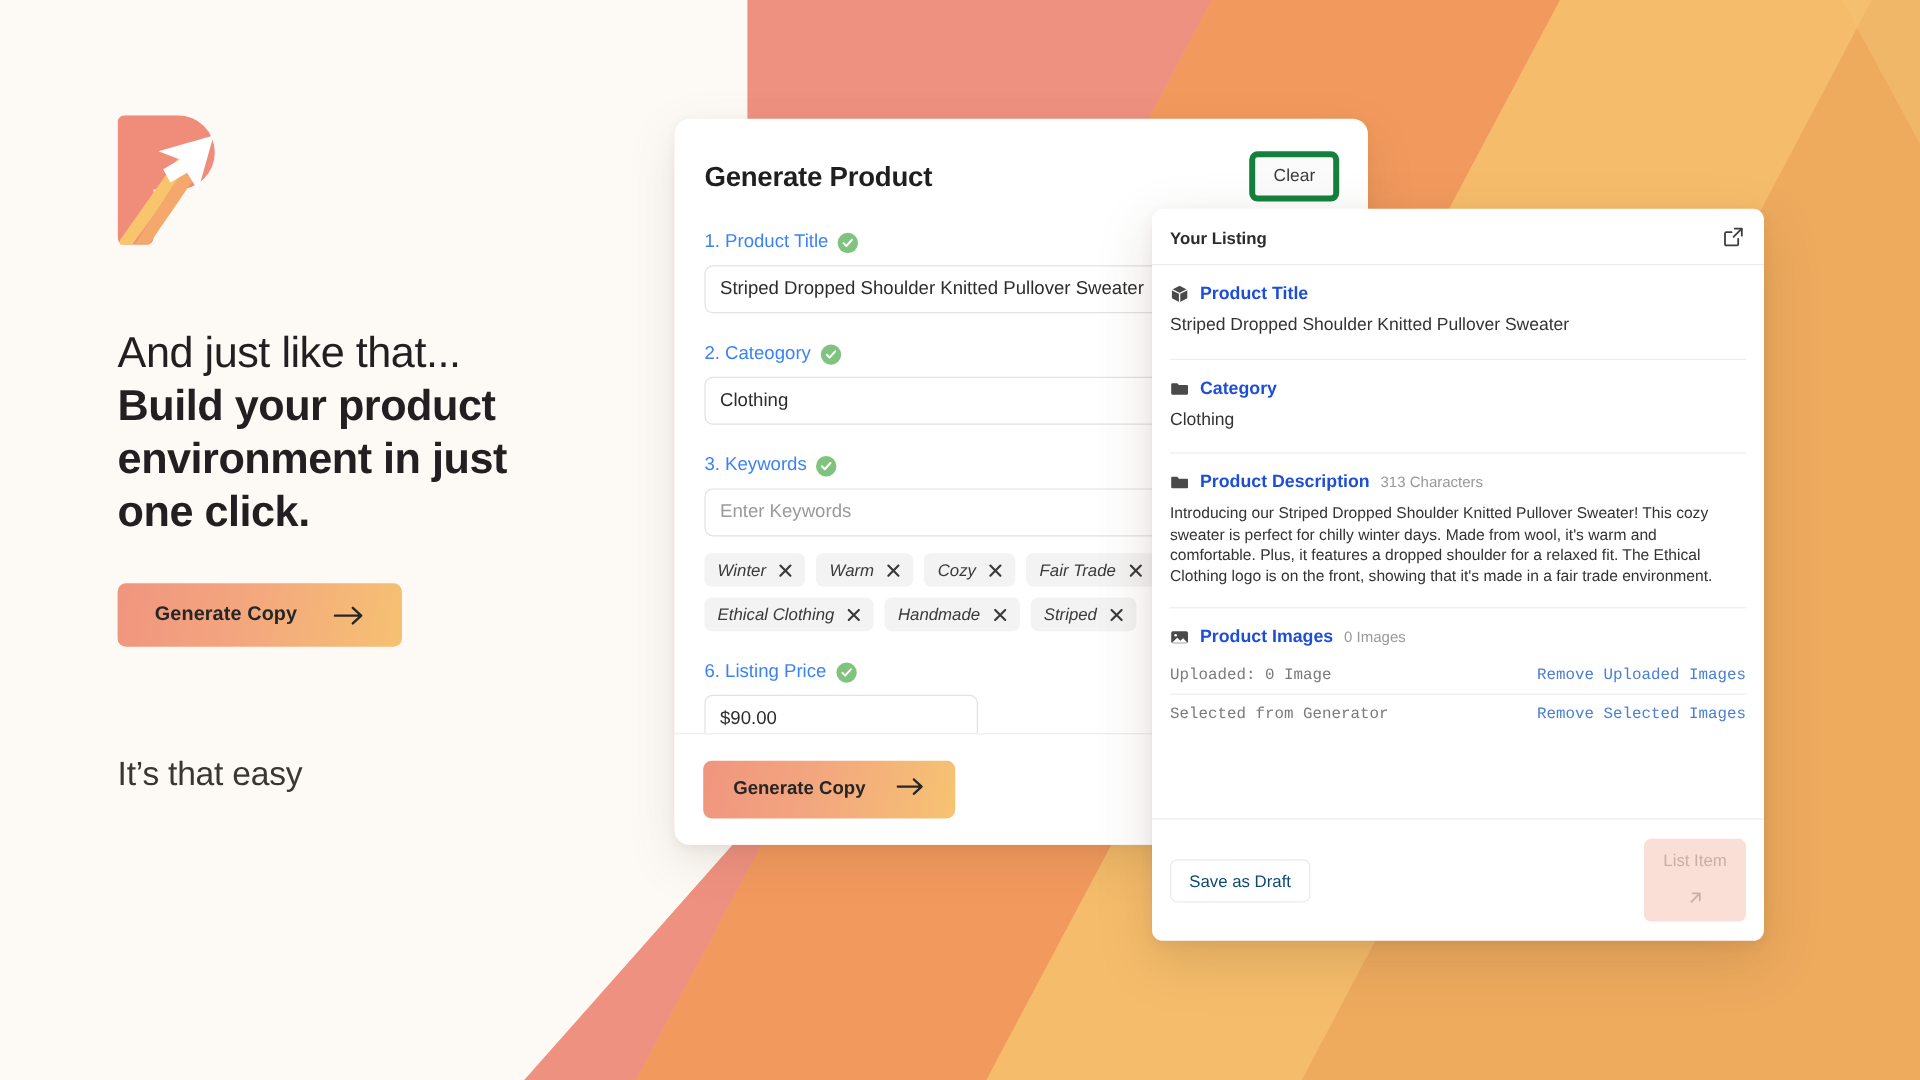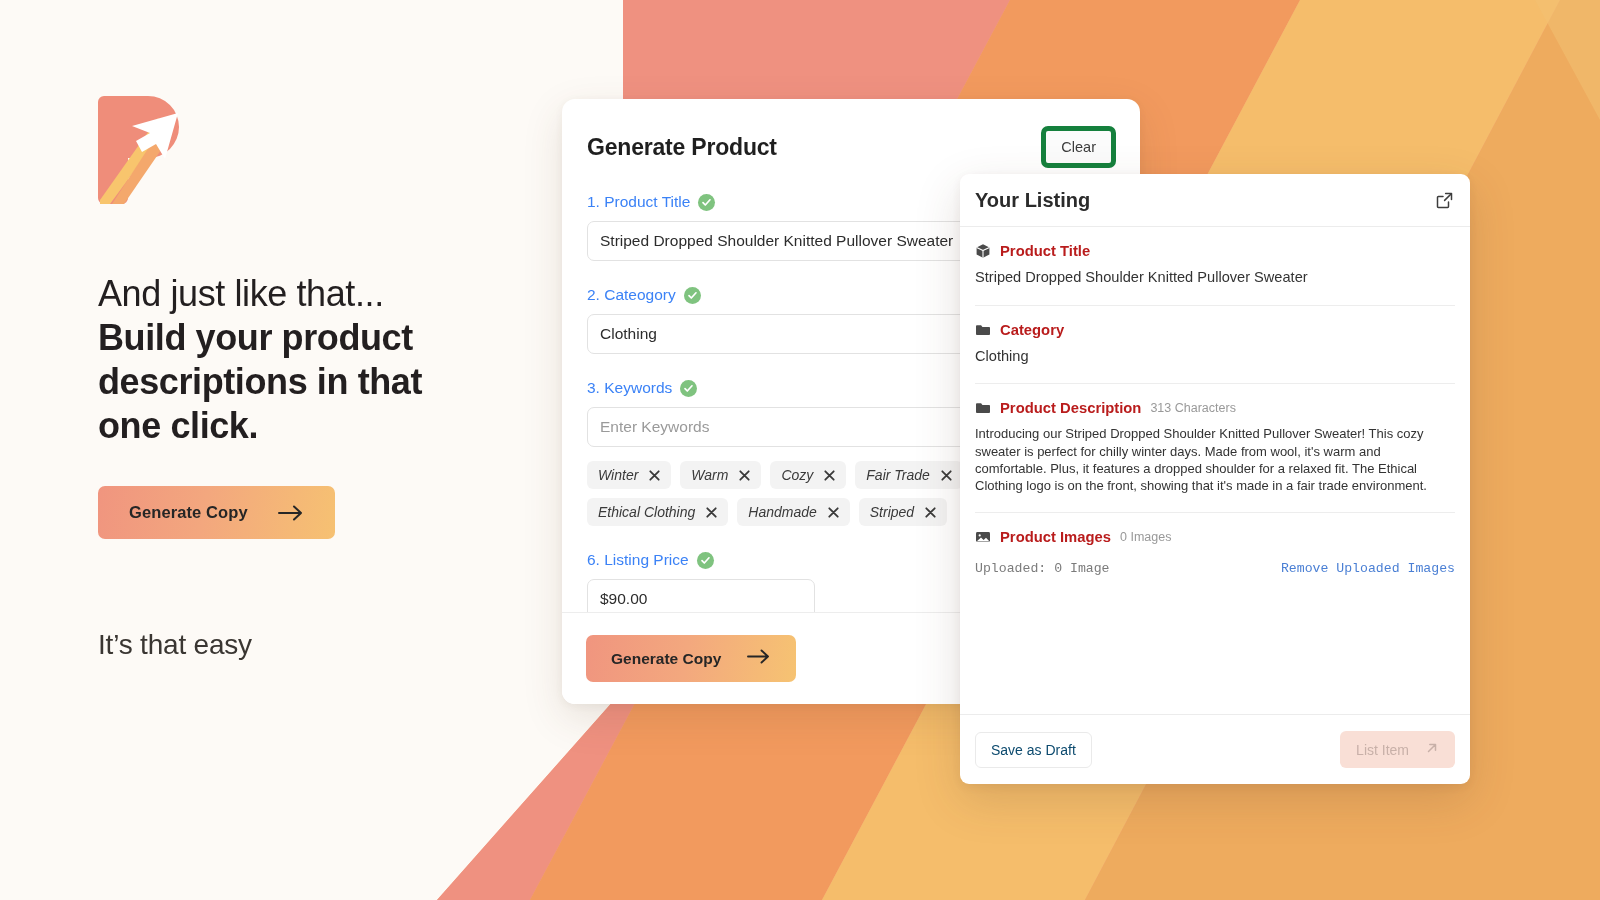--- a/index.html
+++ b/index.html
@@ -130,29 +130,29 @@
     background: #fff; border-radius: 9px;
     box-shadow: 0 16px 46px rgba(90,60,40,0.17), 0 3px 10px rgba(90,60,40,0.07);
     overflow: hidden;
     display: flex; flex-direction: column;
   }
   .yl-head {
     display: flex; align-items: center; justify-content: space-between;
     padding: 15px 17px 14px 15px;
     border-bottom: 1px solid #ececec;
   }
-  .yl-head-title { font-size: 20px; font-weight: 700; color: #2b2b2b; }
+  .yl-head-title { font-size: 14px; font-weight: 700; color: #2b2b2b; }
   .ext-icon { cursor: pointer; display: inline-flex; }
 
   .yl-body { flex: 1 1 auto; padding: 0 15px; overflow: hidden; }
   .sec { padding: 16px 0 17px 0; border-bottom: 1px solid #ededed; }
   .sec.last { border-bottom: none; }
   .sec-head { display: flex; align-items: center; gap: 9px; }
   .sec-ico { display: inline-flex; color: #4a4a4a; }
-  .sec-title { font-size: 14.8px; font-weight: 700; color: #b91c1c; }
+  .sec-title { font-size: 14.8px; font-weight: 700; color: #1d4ed8; }
   .sec-meta { font-size: 12.5px; color: #999; font-weight: 400; }
   .sec-val { margin-top: 9px; font-size: 14.6px; color: #333; line-height: 1.35; }
   .sec-desc { margin-top: 9px; font-size: 13px; color: #333; line-height: 1.33; }
 
   .img-rows { margin-top: 8px; font-family: Liberation Mono, monospace; }
   .img-row {
     display: flex; align-items: center; justify-content: space-between;
     padding: 8px 0;
     font-size: 13.2px; color: #7b7b7b;
   }
@@ -167,21 +167,21 @@
   }
   .draft-btn {
     font-family: "Liberation Sans", sans-serif;
     background: #fff; border: 1px solid #eaeaea; border-radius: 6px;
     padding: 9px 15px; font-size: 14px; color: #0c4a6e; cursor: pointer;
   }
   .list-btn {
     font-family: "Liberation Sans", sans-serif;
     display: inline-flex; align-items: center; gap: 16px;
     background: #f9dfd6; border: none; border-radius: 6px;
-    padding: 10px 16px; font-size: 14px; color: #c8b0a8; cursor: pointer;
+    padding: 10px 16px; font-size: 14px; color: #c8b0a8; cursor: pointer; flex-direction: column;
   }
 </style>
 </head>
 <body>
 
 <div id="stage">
 
   <div id="bg">
     <svg width="1600" height="900" viewBox="0 0 1600 900">
       <rect x="0" y="0" width="1600" height="900" fill="#fdfaf6"></rect>
@@ -213,21 +213,21 @@
 
         <path d="M14,108 L66,28 L74,38 L26,108 Z" fill="#f4a86c"></path>
 
         <path d="M34,30 L80,17 L67,63 L58,48 L44,56 L38,45 L52,37 Z" fill="#ffffff"></path>
       </svg>
     </div>
 
     <div class="hero-head">
       <span class="lead">And just like that...</span>
       <span class="bold">Build your product</span>
-      <span class="bold">descriptions in that</span>
+      <span class="bold">environment in just</span>
       <span class="bold">one click.</span>
     </div>
 
     <button class="cta">
       <span>Generate Copy</span>
       <span class="arr">
         <svg width="26" height="16" viewBox="0 0 26 16">
           <path d="M1,8 L23,8 M16,1.5 L23,8 L16,14.5" fill="none" stroke="#262626" stroke-width="2" stroke-linecap="round" stroke-linejoin="round"></path>
         </svg>
       </span>
@@ -435,20 +435,24 @@
               <path d="M1.6,12.6 L6,8.4 L8.6,11 L11,8.8 L14.5,12.6 Z" fill="#ffffff"></path>
             </svg>
           </span>
           <span class="sec-title">Product Images</span>
           <span class="sec-meta">0 Images</span>
         </div>
         <div class="img-rows" id="image-rows">
             <div class="img-row">
               <span>Uploaded: 0 Image</span>
               <span class="link">Remove Uploaded Images</span>
+            </div>
+            <div class="img-row">
+              <span>Selected from Generator</span>
+              <span class="link">Remove Selected Images</span>
             </div>
           </div>
       </div>
     </div>
 
     <div class="yl-footer">
       <button class="draft-btn">Save as Draft</button>
       <button class="list-btn">
         <span>List Item</span>
         <span>

